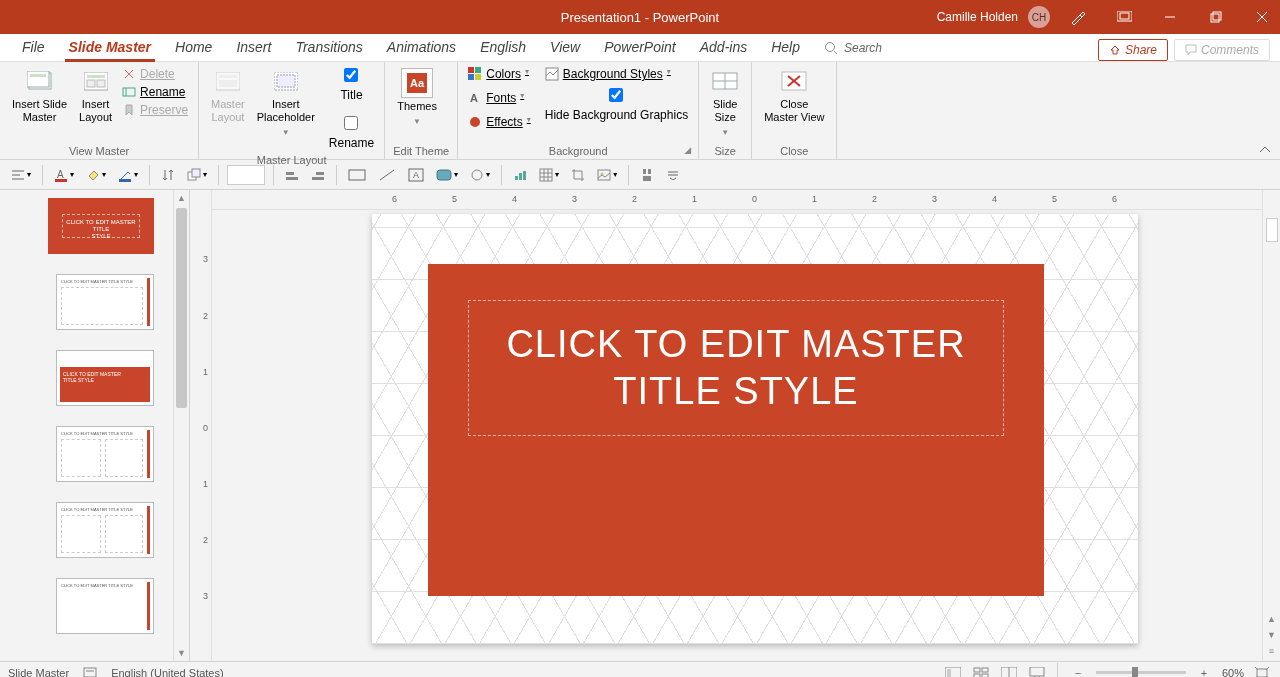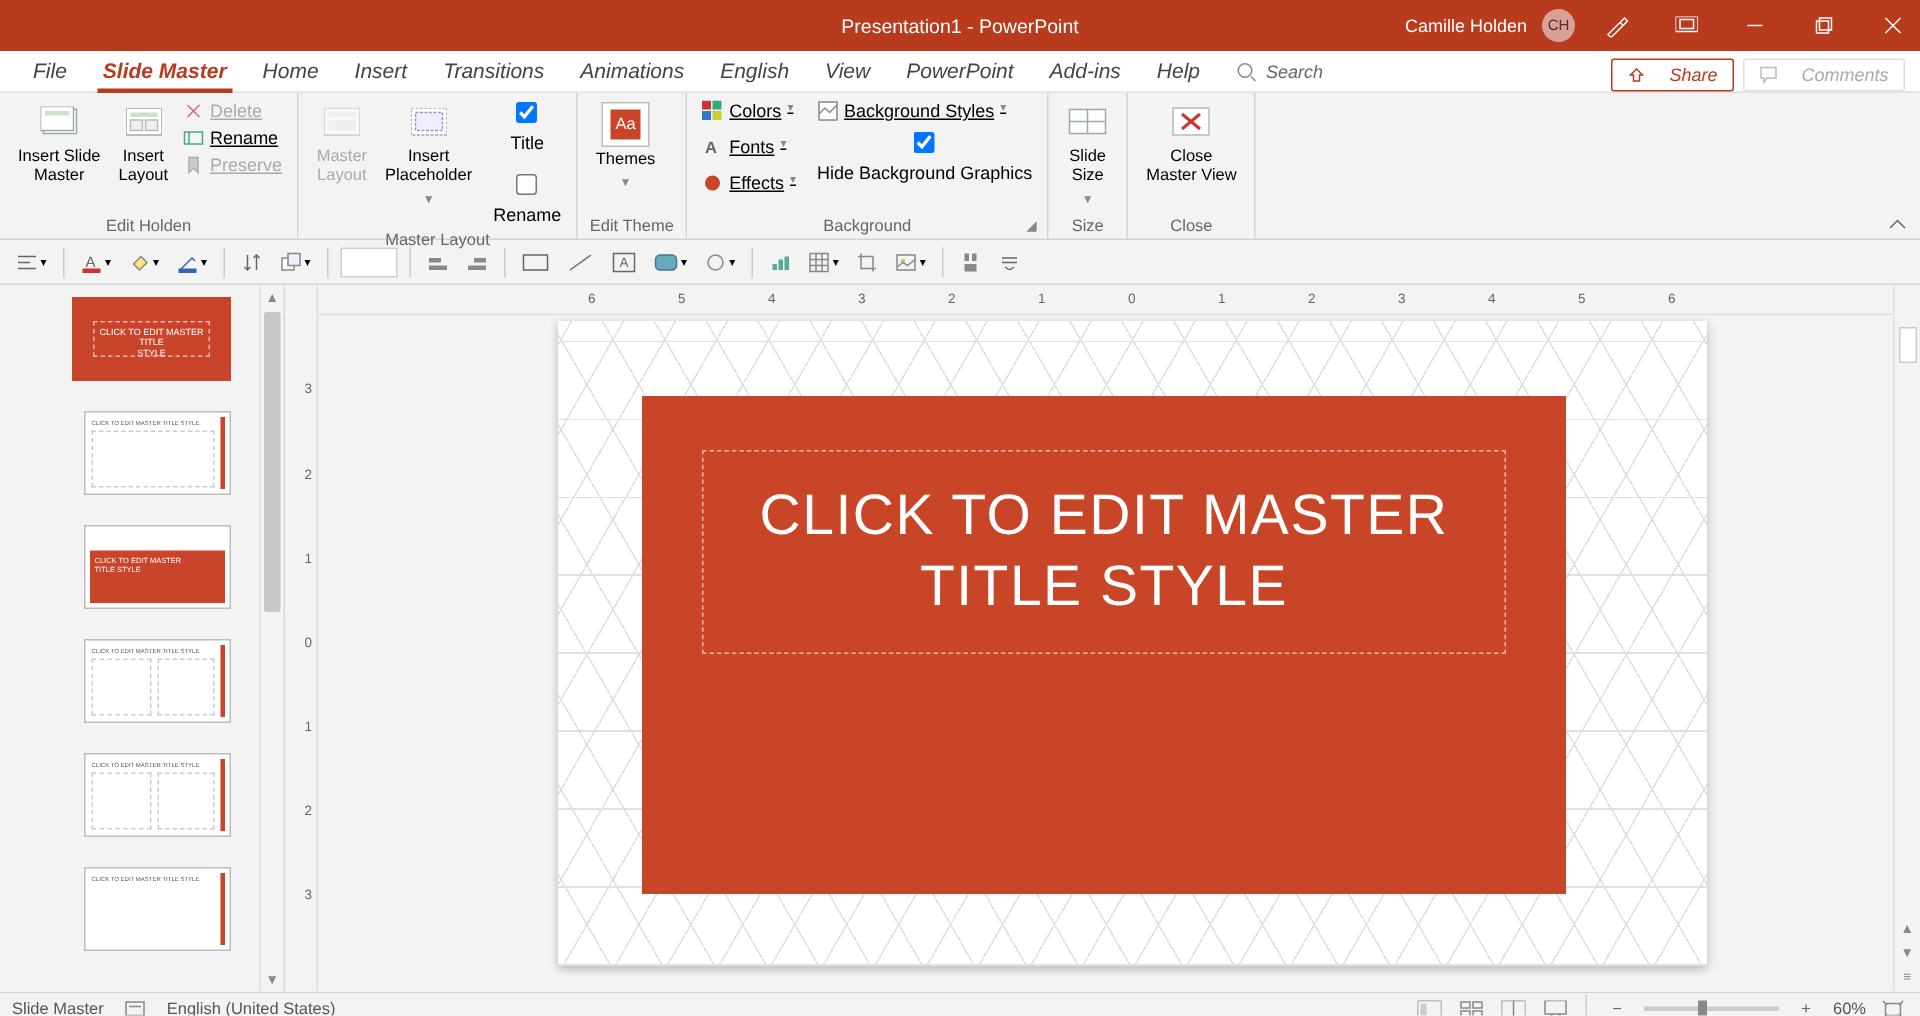--- a/index.html
+++ b/index.html
@@ -13,21 +13,21 @@
 .win-btn { width: 36px; height: 28px; display: flex; align-items: center; justify-content: center; cursor: pointer; }
 .win-btn svg { stroke: #fff; fill: none; stroke-width: 1; }
 
 
 .tabs { height: 28px; background: #fff; border-bottom: 1px solid #e0e0e0; display: flex; align-items: flex-end; padding-left: 12px; gap: 4px; color: #444; position: relative; font-style: italic; }
 .tab { padding: 6px 10px; font-size: 14px; cursor: pointer; }
 .tab.active { color: #B83B1D; font-weight: 600; position: relative; }
 .tab.active::after { content: ''; position: absolute; bottom: -1px; left: 6px; right: 6px; height: 3px; background: #B83B1D; }
 .tell-me { display: flex; align-items: center; gap: 6px; padding: 6px 10px; color: #666; }
 .tabs-right { margin-left: auto; display: flex; gap: 6px; padding-right: 10px; }
-.tabs-right-btn { border: 1px solid #ccc; padding: 3px 10px; font-size: 12px; border-radius: 2px; display: flex; align-items: center; gap: 16px; cursor: pointer; }
+.tabs-right-btn { border: 1px solid #ccc; padding: 3px 10px; font-size: 12px; border-radius: 2px; display: flex; align-items: center; gap: 4px; cursor: pointer; }
 .share-btn { color: #B83B1D; border-color: #B83B1D; }
 .comments-btn { color: #aaa; border-color: #ddd; }
 
 
 .ribbon { height: 98px; background: #f3f3f3; border-bottom: 1px solid #d4d4d4; display: flex; position: relative; }
 .group { border-right: 1px solid #d4d4d4; padding: 4px 8px 2px 8px; display: flex; flex-direction: column; }
 .group-content { flex: 1; display: flex; align-items: flex-start; gap: 4px; }
 .group-label { text-align: center; font-size: 11px; color: #666; padding-top: 2px; }
 .big-btn { display: flex; flex-direction: column; align-items: center; justify-content: flex-start; padding: 2px 4px; cursor: pointer; text-align: center; font-size: 11px; line-height: 13px; gap: 2px; }
 .big-icon { width: 28px; height: 28px; display: flex; align-items: center; justify-content: center; }
@@ -199,21 +199,21 @@
           <span>Rename</span>
         </div>
         <div class="small-btn disabled">
           <svg width="14" height="14">
               <path d="M4 2 H10 V12 L7 9 L4 12 Z" fill="#ccc" stroke="#aaa"></path>
             </svg>
           <span>Preserve</span>
         </div>
       </div>
     </div>
-    <div class="group-label">Edit Holden</div>
+    <div class="group-label">View Master</div>
   </div>
 
   <div class="group">
     <div class="group-content">
       <div class="big-btn disabled">
         <div class="big-icon">
             <svg width="24" height="20">
               <rect x="0" y="0" width="24" height="18" fill="#f8f8f8" stroke="#ccc"></rect>
               <rect x="3" y="3" width="18" height="3" fill="#eee"></rect>
               <rect x="3" y="8" width="18" height="7" fill="#eee"></rect>
@@ -244,21 +244,21 @@
           </label>
       </div>
     </div>
     <div class="group-label">Master Layout</div>
   </div>
 
   <div class="group">
     <div class="group-content">
       <div class="big-btn">
         <div class="big-icon" style="width:32px;height:30px;border:1px solid #bbb;background:#fff;display:flex;align-items:center;justify-content:center;">
-          <div style="width:20px;height:20px;background:#C94527;display:flex;align-items:center;justify-content:center;color:#fff;font-size:11px;font-weight:normal;">Aa</div>
+          <div style="width:20px;height:20px;background:#C94527;display:flex;align-items:center;justify-content:center;color:#fff;font-size:11px;font-weight:bold;">Aa</div>
         </div>
         <span>Themes</span>
         <span style="font-size:8px;color:#888;">▼</span>
       </div>
     </div>
     <div class="group-label">Edit Theme</div>
   </div>
 
   <div class="group" style="position:relative;">
     <div class="group-content">

